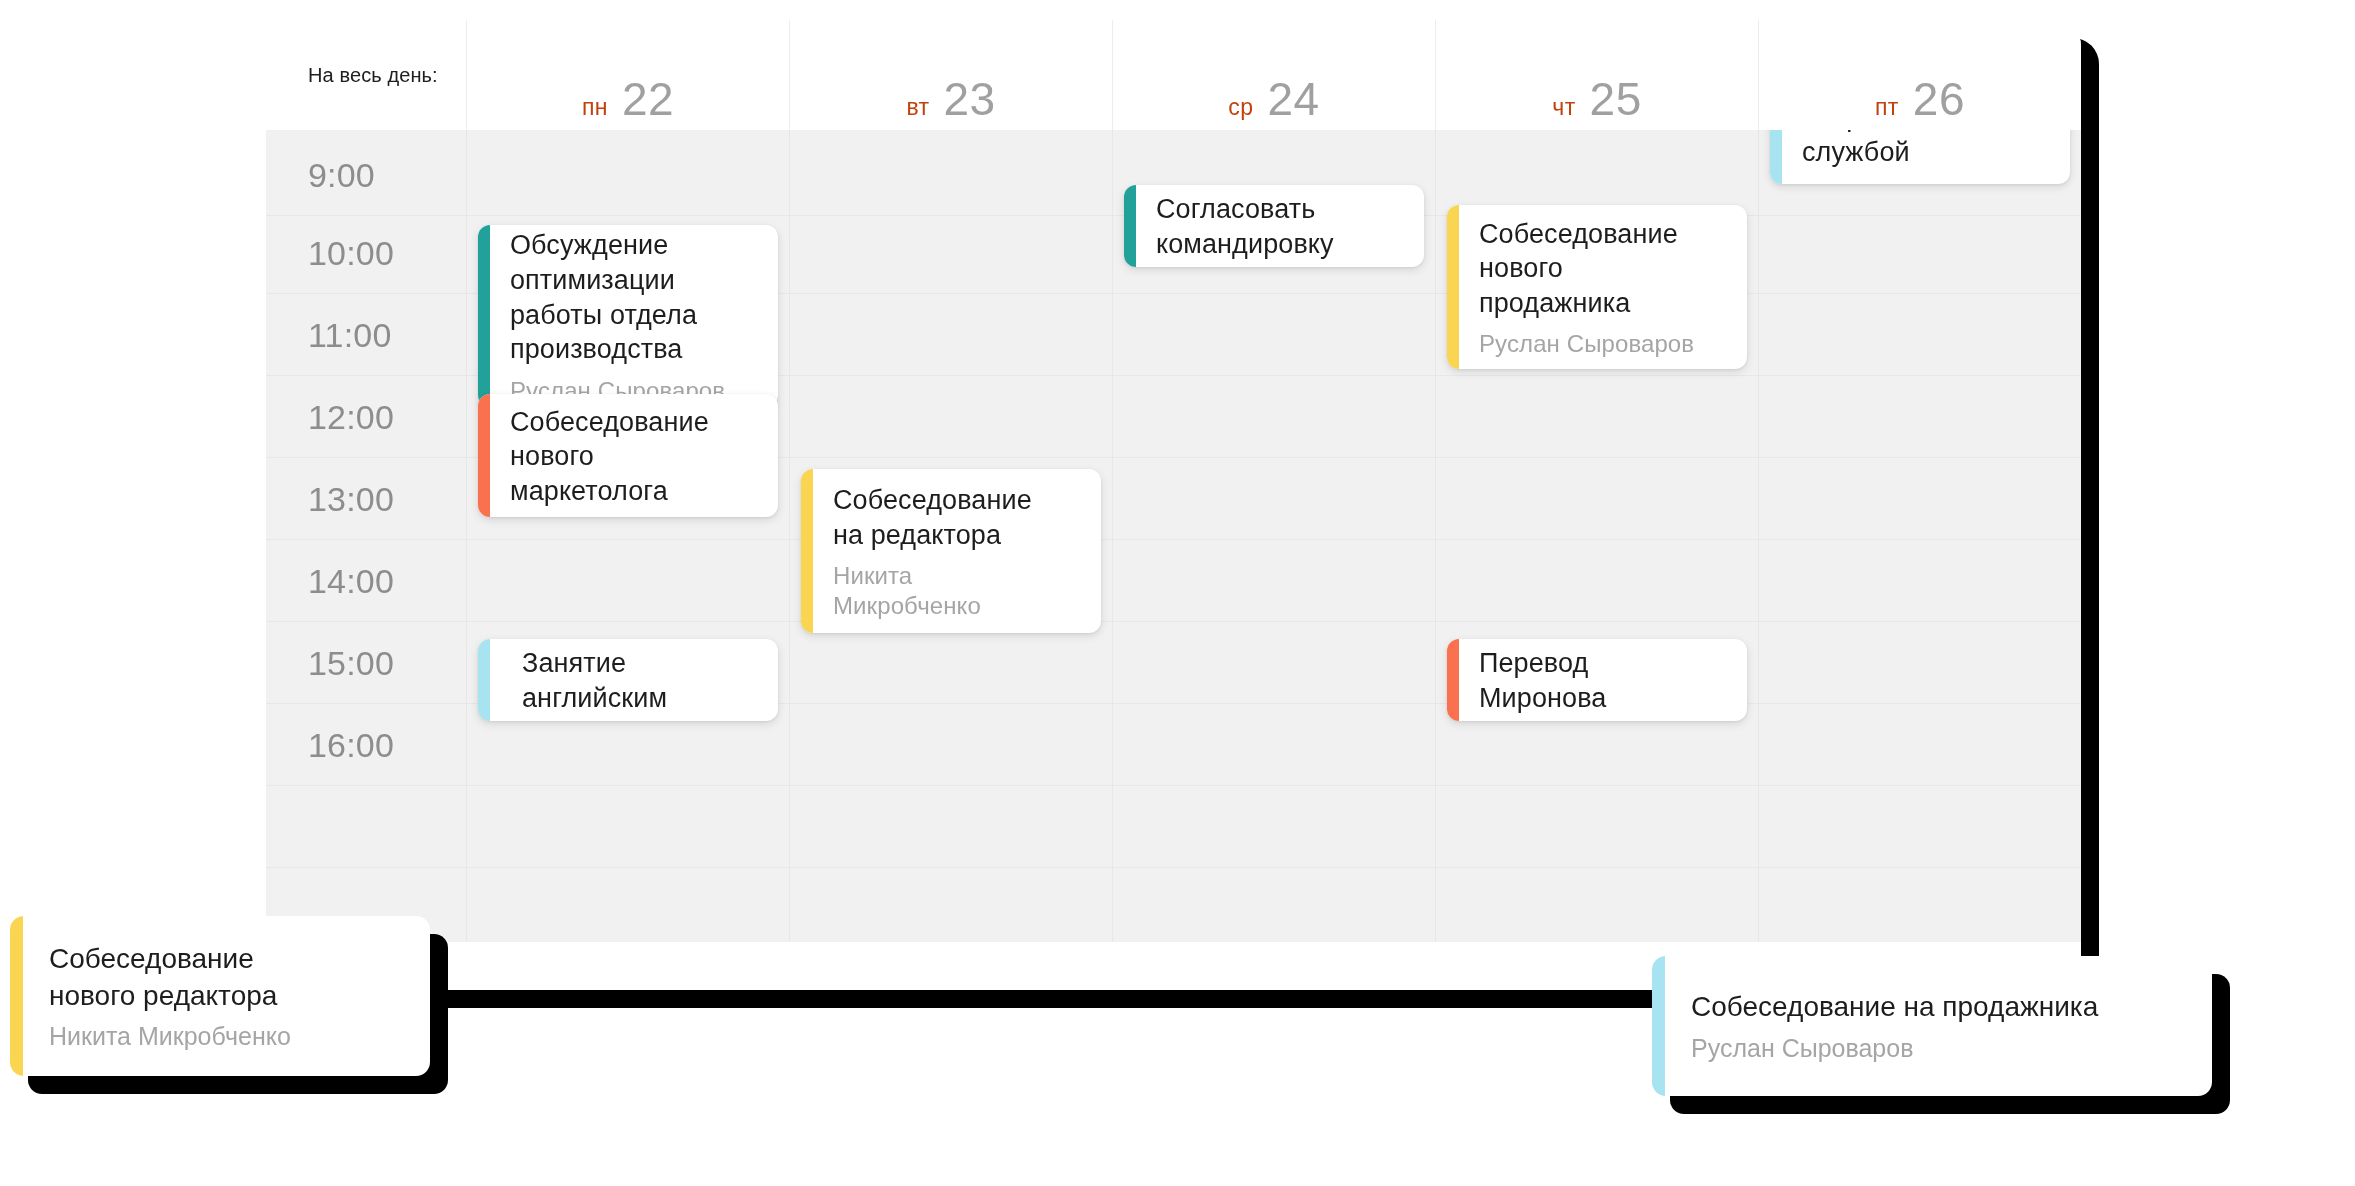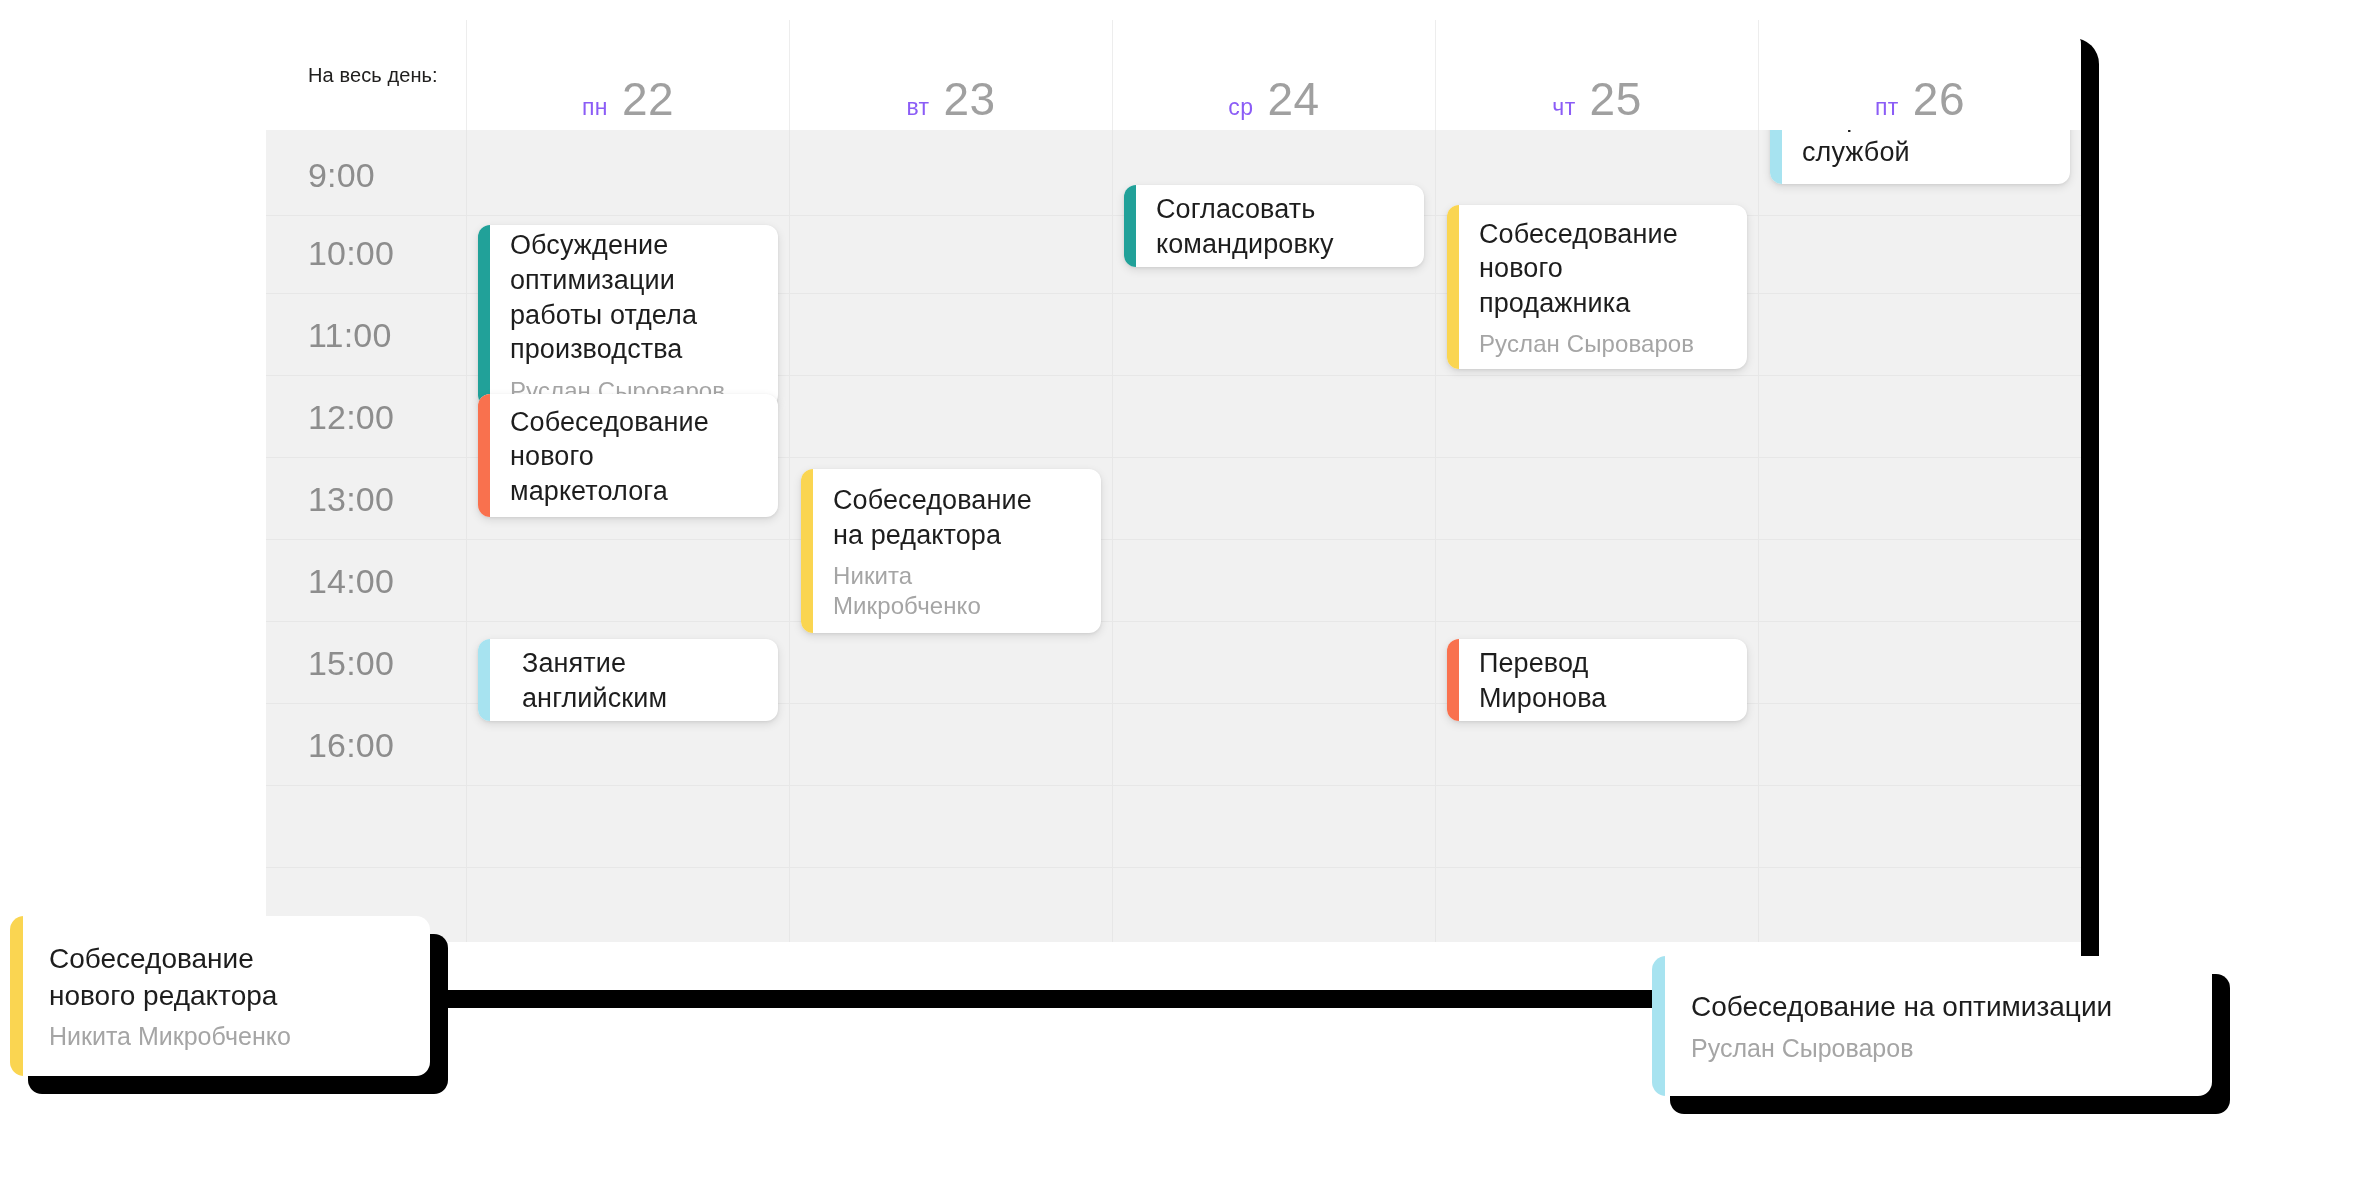--- a/index.html
+++ b/index.html
@@ -56,21 +56,21 @@
     flex: 1 1 0;
     border-left: 1px solid #ededed;
     display: flex;
     align-items: baseline;
     justify-content: center;
     gap: 14px;
     padding-top: 52px;
   }
   .hdr-dow {
     font-size: 23px;
-    color: #8b5cf6;
+    color: #c2410c;
     letter-spacing: 0.4px;
   }
   .hdr-num {
     font-size: 46px;
     color: #a0a0a0;
     font-weight: 400;
     letter-spacing: 0.5px;
   }
 
   
@@ -347,18 +347,18 @@
     <div class="body">
       <div class="title">Собеседование
 нового редактора</div>
       <div class="person">Никита Микробченко</div>
     </div>
   </div>
 
   <div class="float-card" style="left:1652px; top:956px; width:560px; height:140px;">
     <div class="accent" style="background: rgb(167, 227, 240);"></div>
     <div class="body">
-      <div class="title">Собеседование на оптимизации</div>
+      <div class="title">Собеседование на продажника</div>
       <div class="person">Руслан Сыроваров</div>
     </div>
   </div>
 
 </div>
 
 </body></html>

